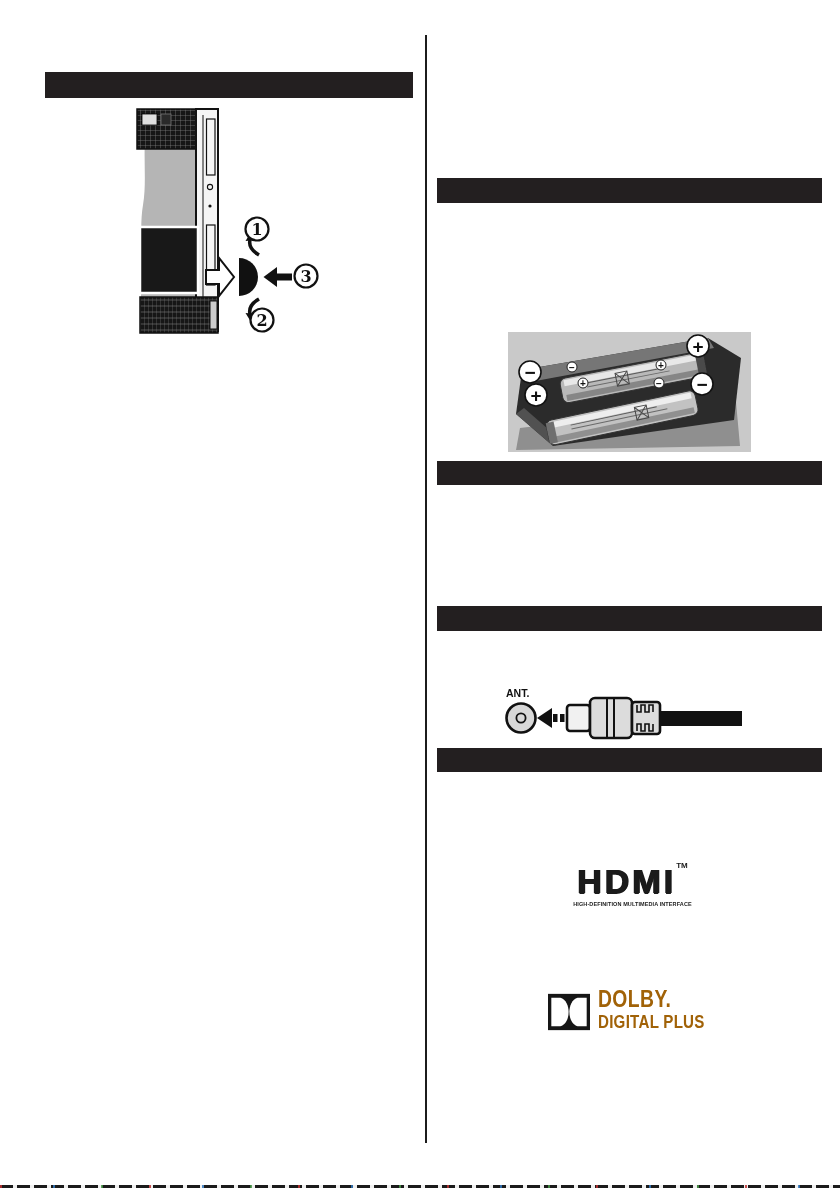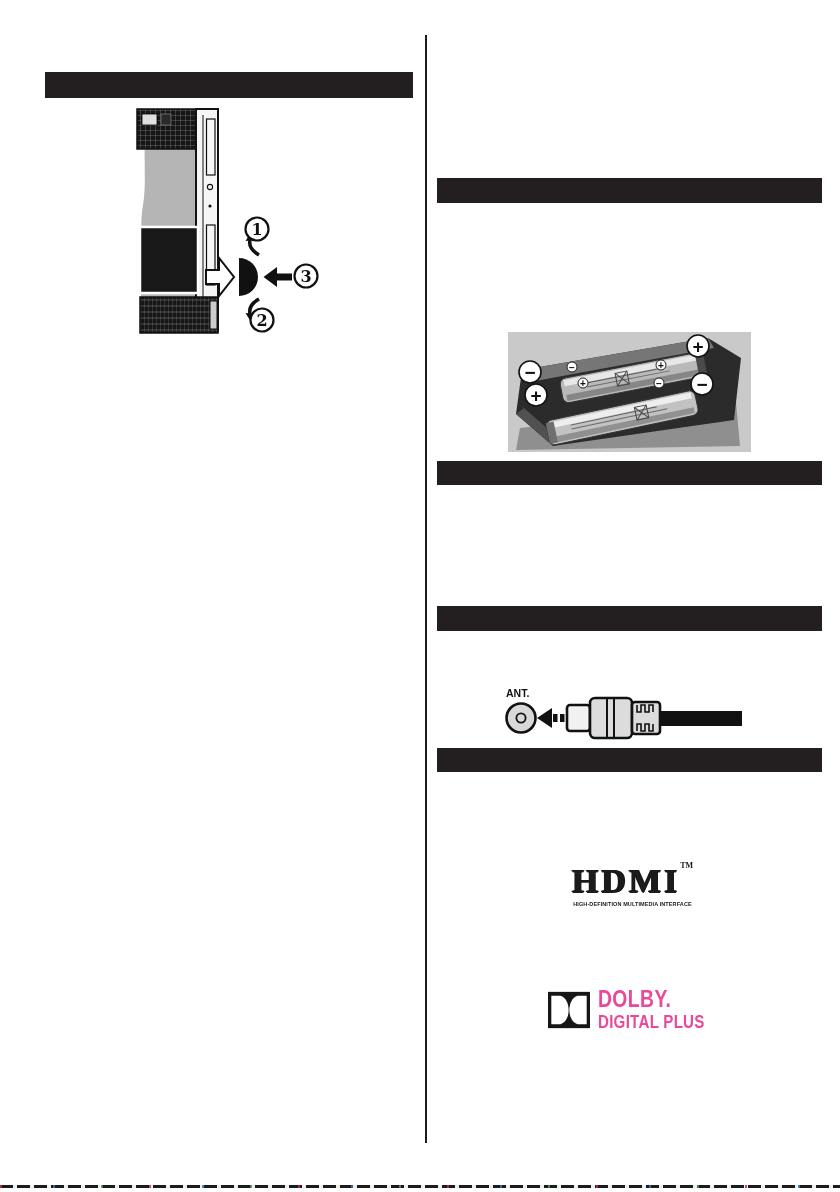--- a/index.html
+++ b/index.html
@@ -17,28 +17,27 @@
   }
 
   .divider { position:absolute; left:425px; top:35px; width:2px; height:1108px; background:#1c1c1c; }
 
   
   .hdmi-logo { position:absolute; left:545px; top:864px; width:175px; text-align:center; color:#1b1b1b; }
   .hdmi-word {
     font-weight:bold; font-size:34px; line-height:1; letter-spacing:3px;
     text-shadow:0.8px 0 #1b1b1b, -0.8px 0 #1b1b1b, 0 0.5px #1b1b1b;
     white-space:nowrap;
-    font-family:Liberation Serif, serif;
   }
   .hdmi-tm { font-size:8px; letter-spacing:0; vertical-align:top; position:relative; top:-2px;
     text-shadow:none; font-weight:bold; }
   .hdmi-tagline { font-size:5.5px; font-weight:bold; letter-spacing:0.1px; margin-top:3px; white-space:nowrap; }
 
   
-  .dolby-logo { position:absolute; left:548px; top:988px; display:flex; align-items:center; color:#ec4899; }
+  .dolby-logo { position:absolute; left:548px; top:988px; display:flex; align-items:flex-end; color:#a16207; }
   .dolby-symbol { width:42px; height:38px; display:block; }
   .dolby-text { margin-left:8px; transform:scaleX(0.84); transform-origin:0 0; }
   .dolby-name { font-weight:bold; font-size:23px; line-height:1; letter-spacing:0.5px; white-space:nowrap; }
   .dolby-sub  { font-weight:bold; font-size:18px; line-height:1; letter-spacing:0.3px; margin-top:2px; white-space:nowrap; }
 
   
   .cutline {
     position:absolute; left:0; top:1185px; width:840px; height:3px;
     background:
       repeating-linear-gradient(90deg,

